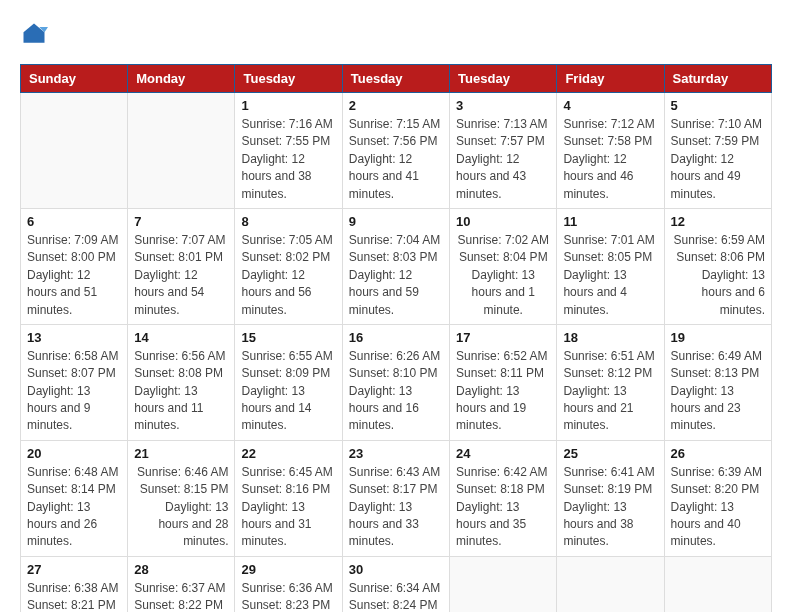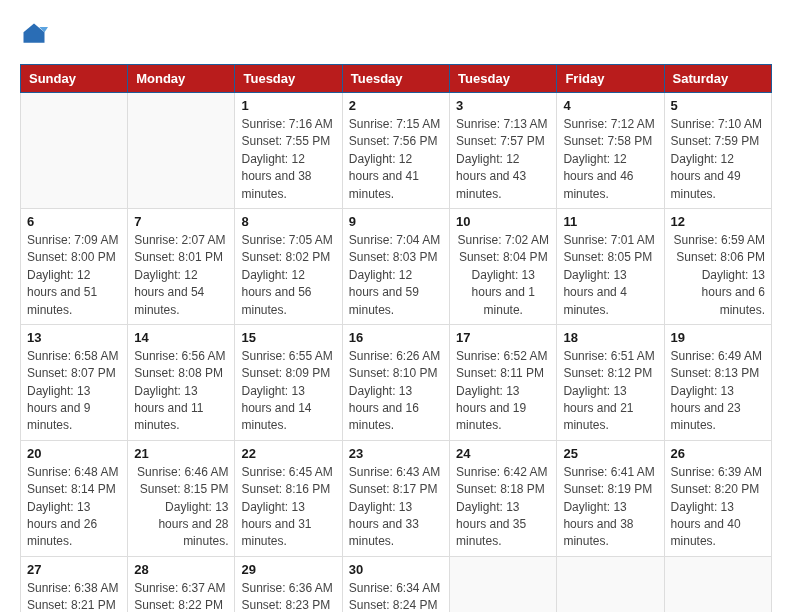--- a/index.html
+++ b/index.html
@@ -161,21 +161,21 @@
       </tr>
       <tr>
         <td>
           <span class="day-number">6</span>
           <div class="day-info" style="white-space: pre-line;">Sunrise: 7:09 AM
 Sunset: 8:00 PM
 Daylight: 12 hours and 51 minutes.</div>
         </td>
         <td>
           <span class="day-number">7</span>
-          <div class="day-info" style="white-space: pre-line;">Sunrise: 2:07 AM
+          <div class="day-info" style="white-space: pre-line;">Sunrise: 7:07 AM
 Sunset: 8:01 PM
 Daylight: 12 hours and 54 minutes.</div>
         </td>
         <td>
           <span class="day-number">8</span>
           <div class="day-info" style="white-space: pre-line;">Sunrise: 7:05 AM
 Sunset: 8:02 PM
 Daylight: 12 hours and 56 minutes.</div>
         </td>
         <td>

